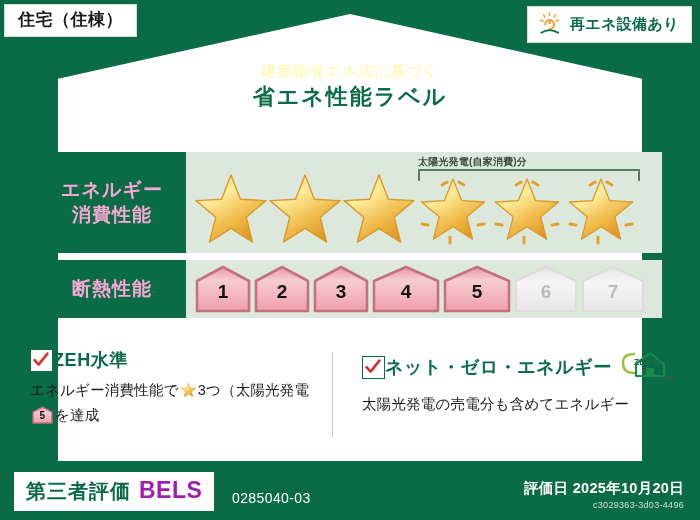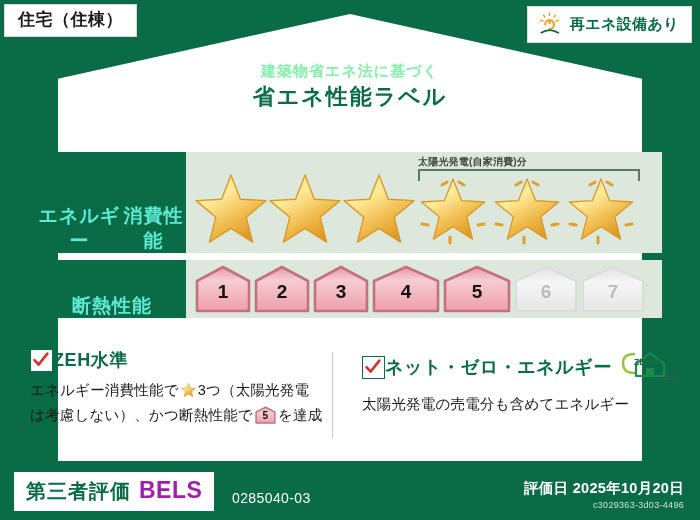--- a/index.html
+++ b/index.html
@@ -50,37 +50,37 @@
     font-size:15px;font-weight:bold;color:#0a6b47;letter-spacing:.4px;
   }
   .sun-icon{width:26px;height:24px;display:block;flex:0 0 auto;}
 
   
   .title-wrap{
     position:absolute;left:0;top:62px;width:700px;
     text-align:center;z-index:3;
   }
   .title-sub{
-    font-size:15px;font-weight:bold;color:#86efac;letter-spacing:1px;
+    font-size:15px;font-weight:bold;color:#fef9c3;letter-spacing:1px;
     line-height:1.2;
   }
   .title-main{
     font-size:22px;font-weight:bold;color:#0a6b47;letter-spacing:2px;
     line-height:1.25;margin-top:3px;
   }
 
   
   .rows{
     position:absolute;left:38px;top:152px;width:624px;z-index:3;
   }
   .rate-row{display:flex;align-items:stretch;margin-bottom:7px;}
   .rate-label{
     width:148px;flex:0 0 148px;
-    background:#0a6b47;color:#5eead4;
-    display:flex;align-items:flex-end;justify-content:center;
+    background:#0a6b47;color:#f9a8d4;
+    display:flex;flex-direction:column;align-items:center;justify-content:center;
     font-weight:bold;letter-spacing:1px;text-align:center;
   }
   .rate-label .l1,.rate-label .l2{display:block;line-height:1.28;}
   .row-energy .rate-label{font-size:19px;}
   .row-insul .rate-label{font-size:19px;}
   .rate-value{
     flex:1 1 auto;background:#dde8dc;position:relative;
   }
   .row-energy .rate-row-inner,.row-energy .rate-value{height:101px;}
   .row-insul .rate-value{height:58px;}
@@ -380,21 +380,21 @@
             <path d="M2.5 9.2 L6.6 13.6 L15.4 2.6" stroke="#d0342c" stroke-width="2.6" fill="none" stroke-linecap="round" stroke-linejoin="round"></path>
           </svg>
         </span>
         <span class="crit-title">ZEH水準</span>
       </div>
       <div class="crit-body">
         <span>エネルギー消費性能で</span><span class="inline-star">
           <svg width="17" height="16" viewBox="0 0 74 80">
             <path d="M37 6 L46.4 30.2 L72 31.6 L52.2 48.2 L58.6 73.2 L37 59.4 L15.4 73.2 L21.8 48.2 L2 31.6 L27.6 30.2 Z" fill="url(#sg1)" stroke="#d79a2a" stroke-width="3" stroke-linejoin="round"></path>
           </svg></span><span>3つ（太陽光発電</span><br>
-        <span>は考慮しない）、かつ断熱性能で</span><span class="inline-house">
+        <span class="inline-house">
           <svg width="21" height="18" viewBox="0 0 58 48">
             <path d="M3 16 L29 2 L55 16 L55 46 L3 46 Z" fill="url(#hgOn)" stroke="#c4717f" stroke-width="4" stroke-linejoin="round"></path>
           </svg>
           <span class="num">5</span>
         </span><span>を達成</span>
       </div>
     </div>
 
     <div class="crit right">
       <div class="crit-head">

